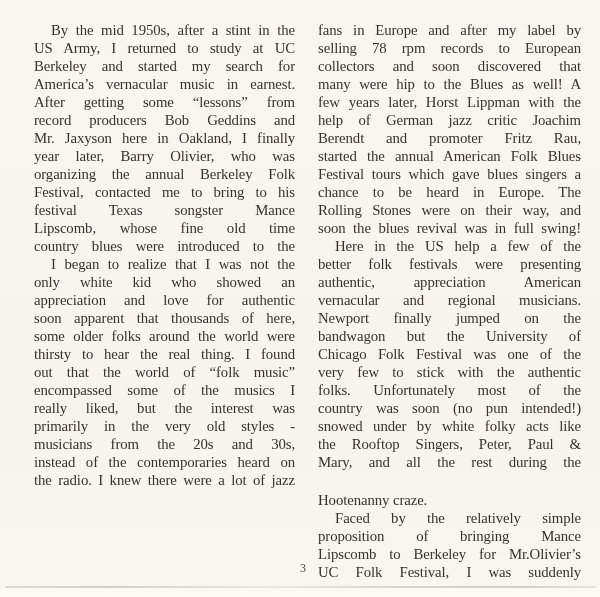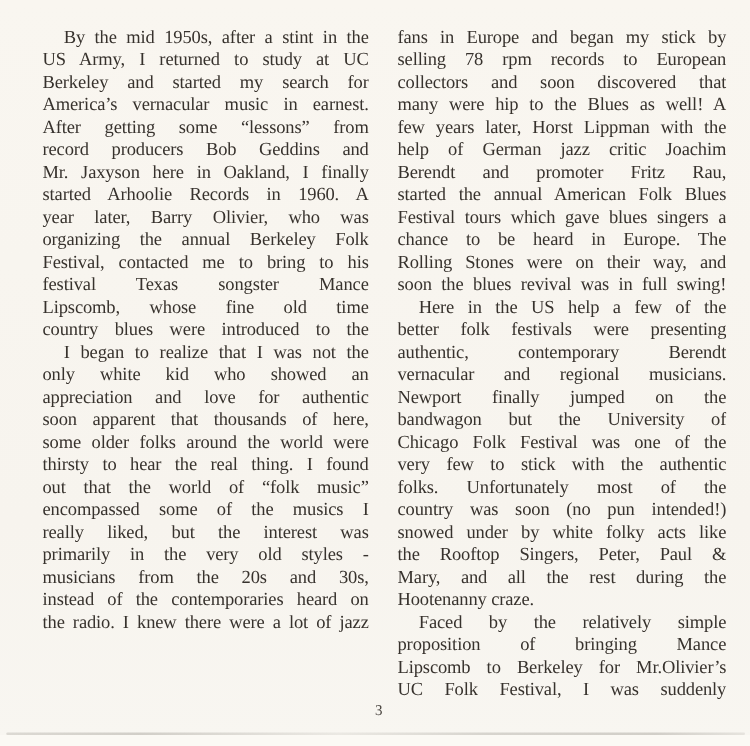--- a/index.html
+++ b/index.html
@@ -30,21 +30,21 @@
   }
   .col-left  { left: 34px;  width: 261px; }
   .col-right { left: 318px; width: 263px; }
   .line {
     height: 18px;
     overflow: hidden;
     text-align: justify;
     text-align-last: justify;
   }
   .line.indent { text-indent: 17px; }
-  .line.nojust { text-align-last: left; }
+  .line.nojust { text-align-last: left; margin-top: 20px; }
   .pagenum {
     position: absolute;
     left: 300px;
     top: 561px;
     font-size: 12px;
     color: #49443f;
   }
   .edge-shadow {
     position: absolute;
     left: 5px;
@@ -72,21 +72,20 @@
 
 <div class="page">
   <div class="col col-left">
       <div class="line indent">By the mid 1950s, after a stint in the</div>
       <div class="line">US Army, I returned to study at UC</div>
       <div class="line">Berkeley and started my search for</div>
       <div class="line">America’s vernacular music in earnest.</div>
       <div class="line">After getting some “lessons” from</div>
       <div class="line">record producers Bob Geddins and</div>
       <div class="line">Mr. Jaxyson here in Oakland, I finally</div>
-      <div class="line">started Arhoolie Records in 1960. A</div>
       <div class="line">year later, Barry Olivier, who was</div>
       <div class="line">organizing the annual Berkeley Folk</div>
       <div class="line">Festival, contacted me to bring to his</div>
       <div class="line">festival Texas songster Mance</div>
       <div class="line">Lipscomb, whose fine old time</div>
       <div class="line">country blues were introduced to the</div>
       <div class="line indent">I began to realize that I was not the</div>
       <div class="line">only white kid who showed an</div>
       <div class="line">appreciation and love for authentic</div>
       <div class="line">soon apparent that thousands of here,</div>
@@ -94,35 +93,35 @@
       <div class="line">thirsty to hear the real thing. I found</div>
       <div class="line">out that the world of “folk music”</div>
       <div class="line">encompassed some of the musics I</div>
       <div class="line">really liked, but the interest was</div>
       <div class="line">primarily in the very old styles -</div>
       <div class="line">musicians from the 20s and 30s,</div>
       <div class="line">instead of the contemporaries heard on</div>
       <div class="line">the radio. I knew there were a lot of jazz</div>
     </div>
   <div class="col col-right">
-      <div class="line">fans in Europe and began my stick by</div>
+      <div class="line">fans in Europe and after my label by</div>
       <div class="line">selling 78 rpm records to European</div>
       <div class="line">collectors and soon discovered that</div>
       <div class="line">many were hip to the Blues as well! A</div>
       <div class="line">few years later, Horst Lippman with the</div>
       <div class="line">help of German jazz critic Joachim</div>
       <div class="line">Berendt and promoter Fritz Rau,</div>
       <div class="line">started the annual American Folk Blues</div>
       <div class="line">Festival tours which gave blues singers a</div>
       <div class="line">chance to be heard in Europe. The</div>
       <div class="line">Rolling Stones were on their way, and</div>
       <div class="line">soon the blues revival was in full swing!</div>
       <div class="line indent">Here in the US help a few of the</div>
       <div class="line">better folk festivals were presenting</div>
-      <div class="line">authentic, contemporary Berendt</div>
+      <div class="line">authentic, appreciation American</div>
       <div class="line">vernacular and regional musicians.</div>
       <div class="line">Newport finally jumped on the</div>
       <div class="line">bandwagon but the University of</div>
       <div class="line">Chicago Folk Festival was one of the</div>
       <div class="line">very few to stick with the authentic</div>
       <div class="line">folks. Unfortunately most of the</div>
       <div class="line">country was soon (no pun intended!)</div>
       <div class="line">snowed under by white folky acts like</div>
       <div class="line">the Rooftop Singers, Peter, Paul &amp;</div>
       <div class="line">Mary, and all the rest during the</div>

